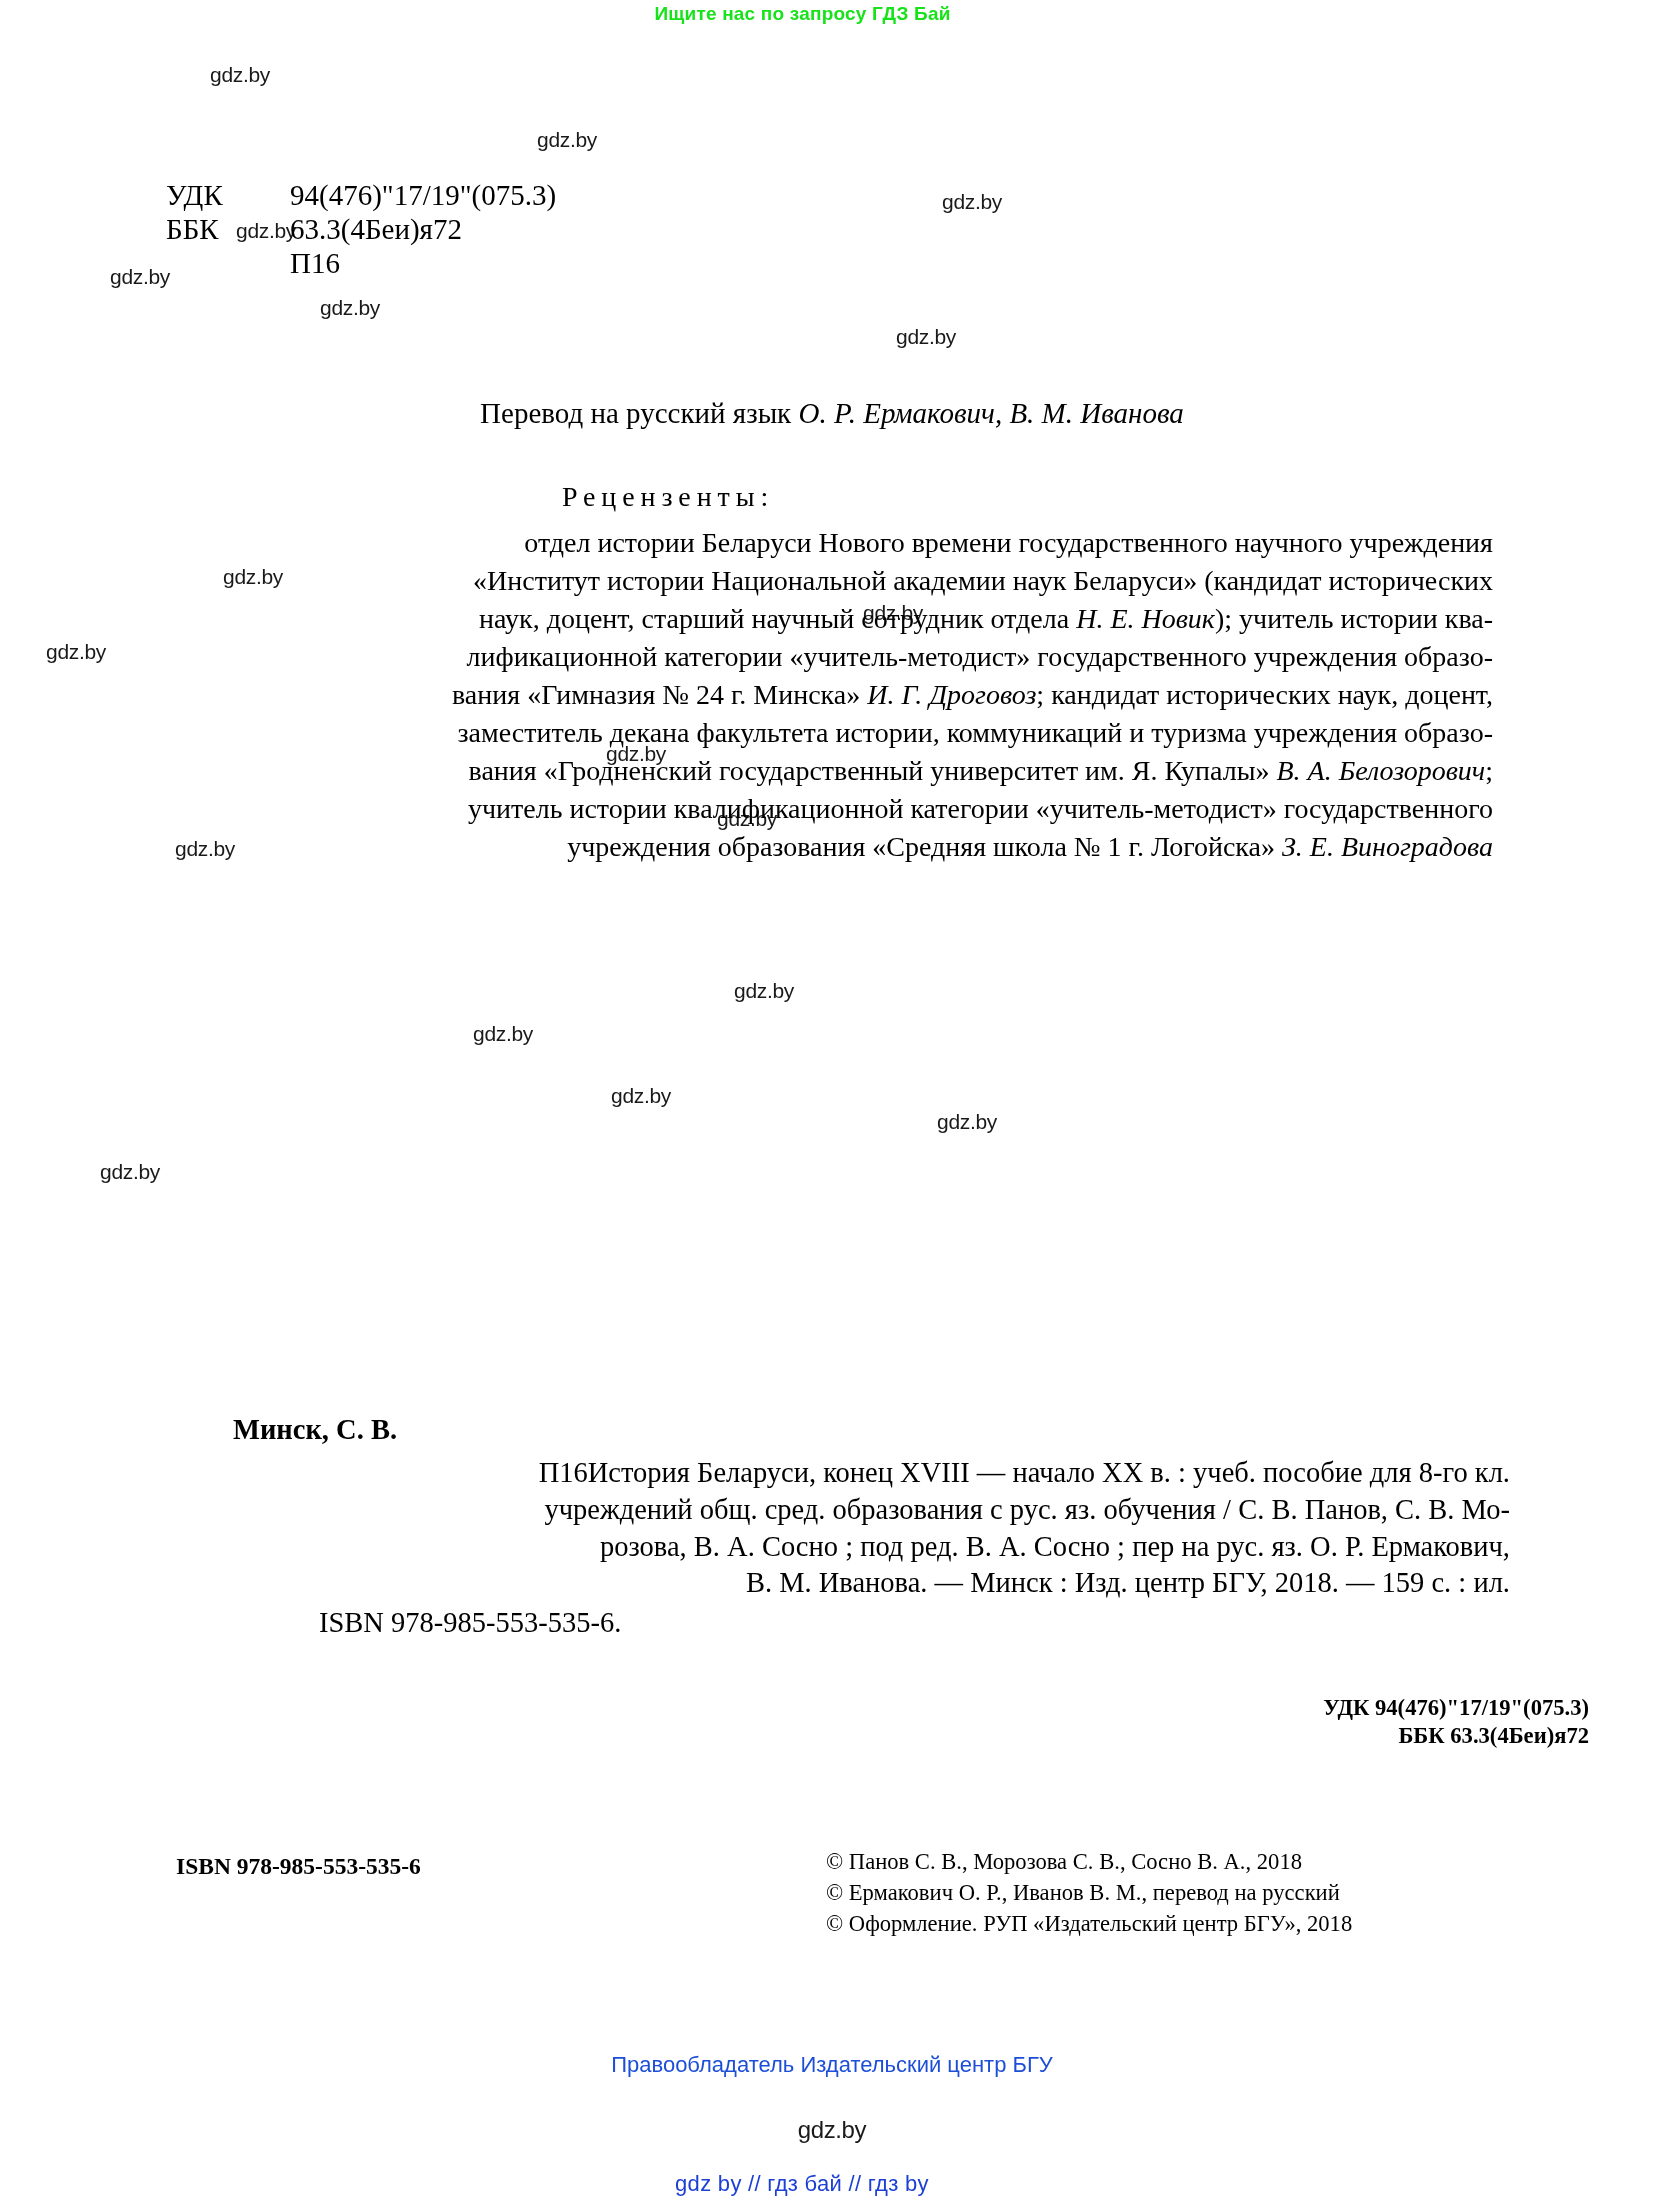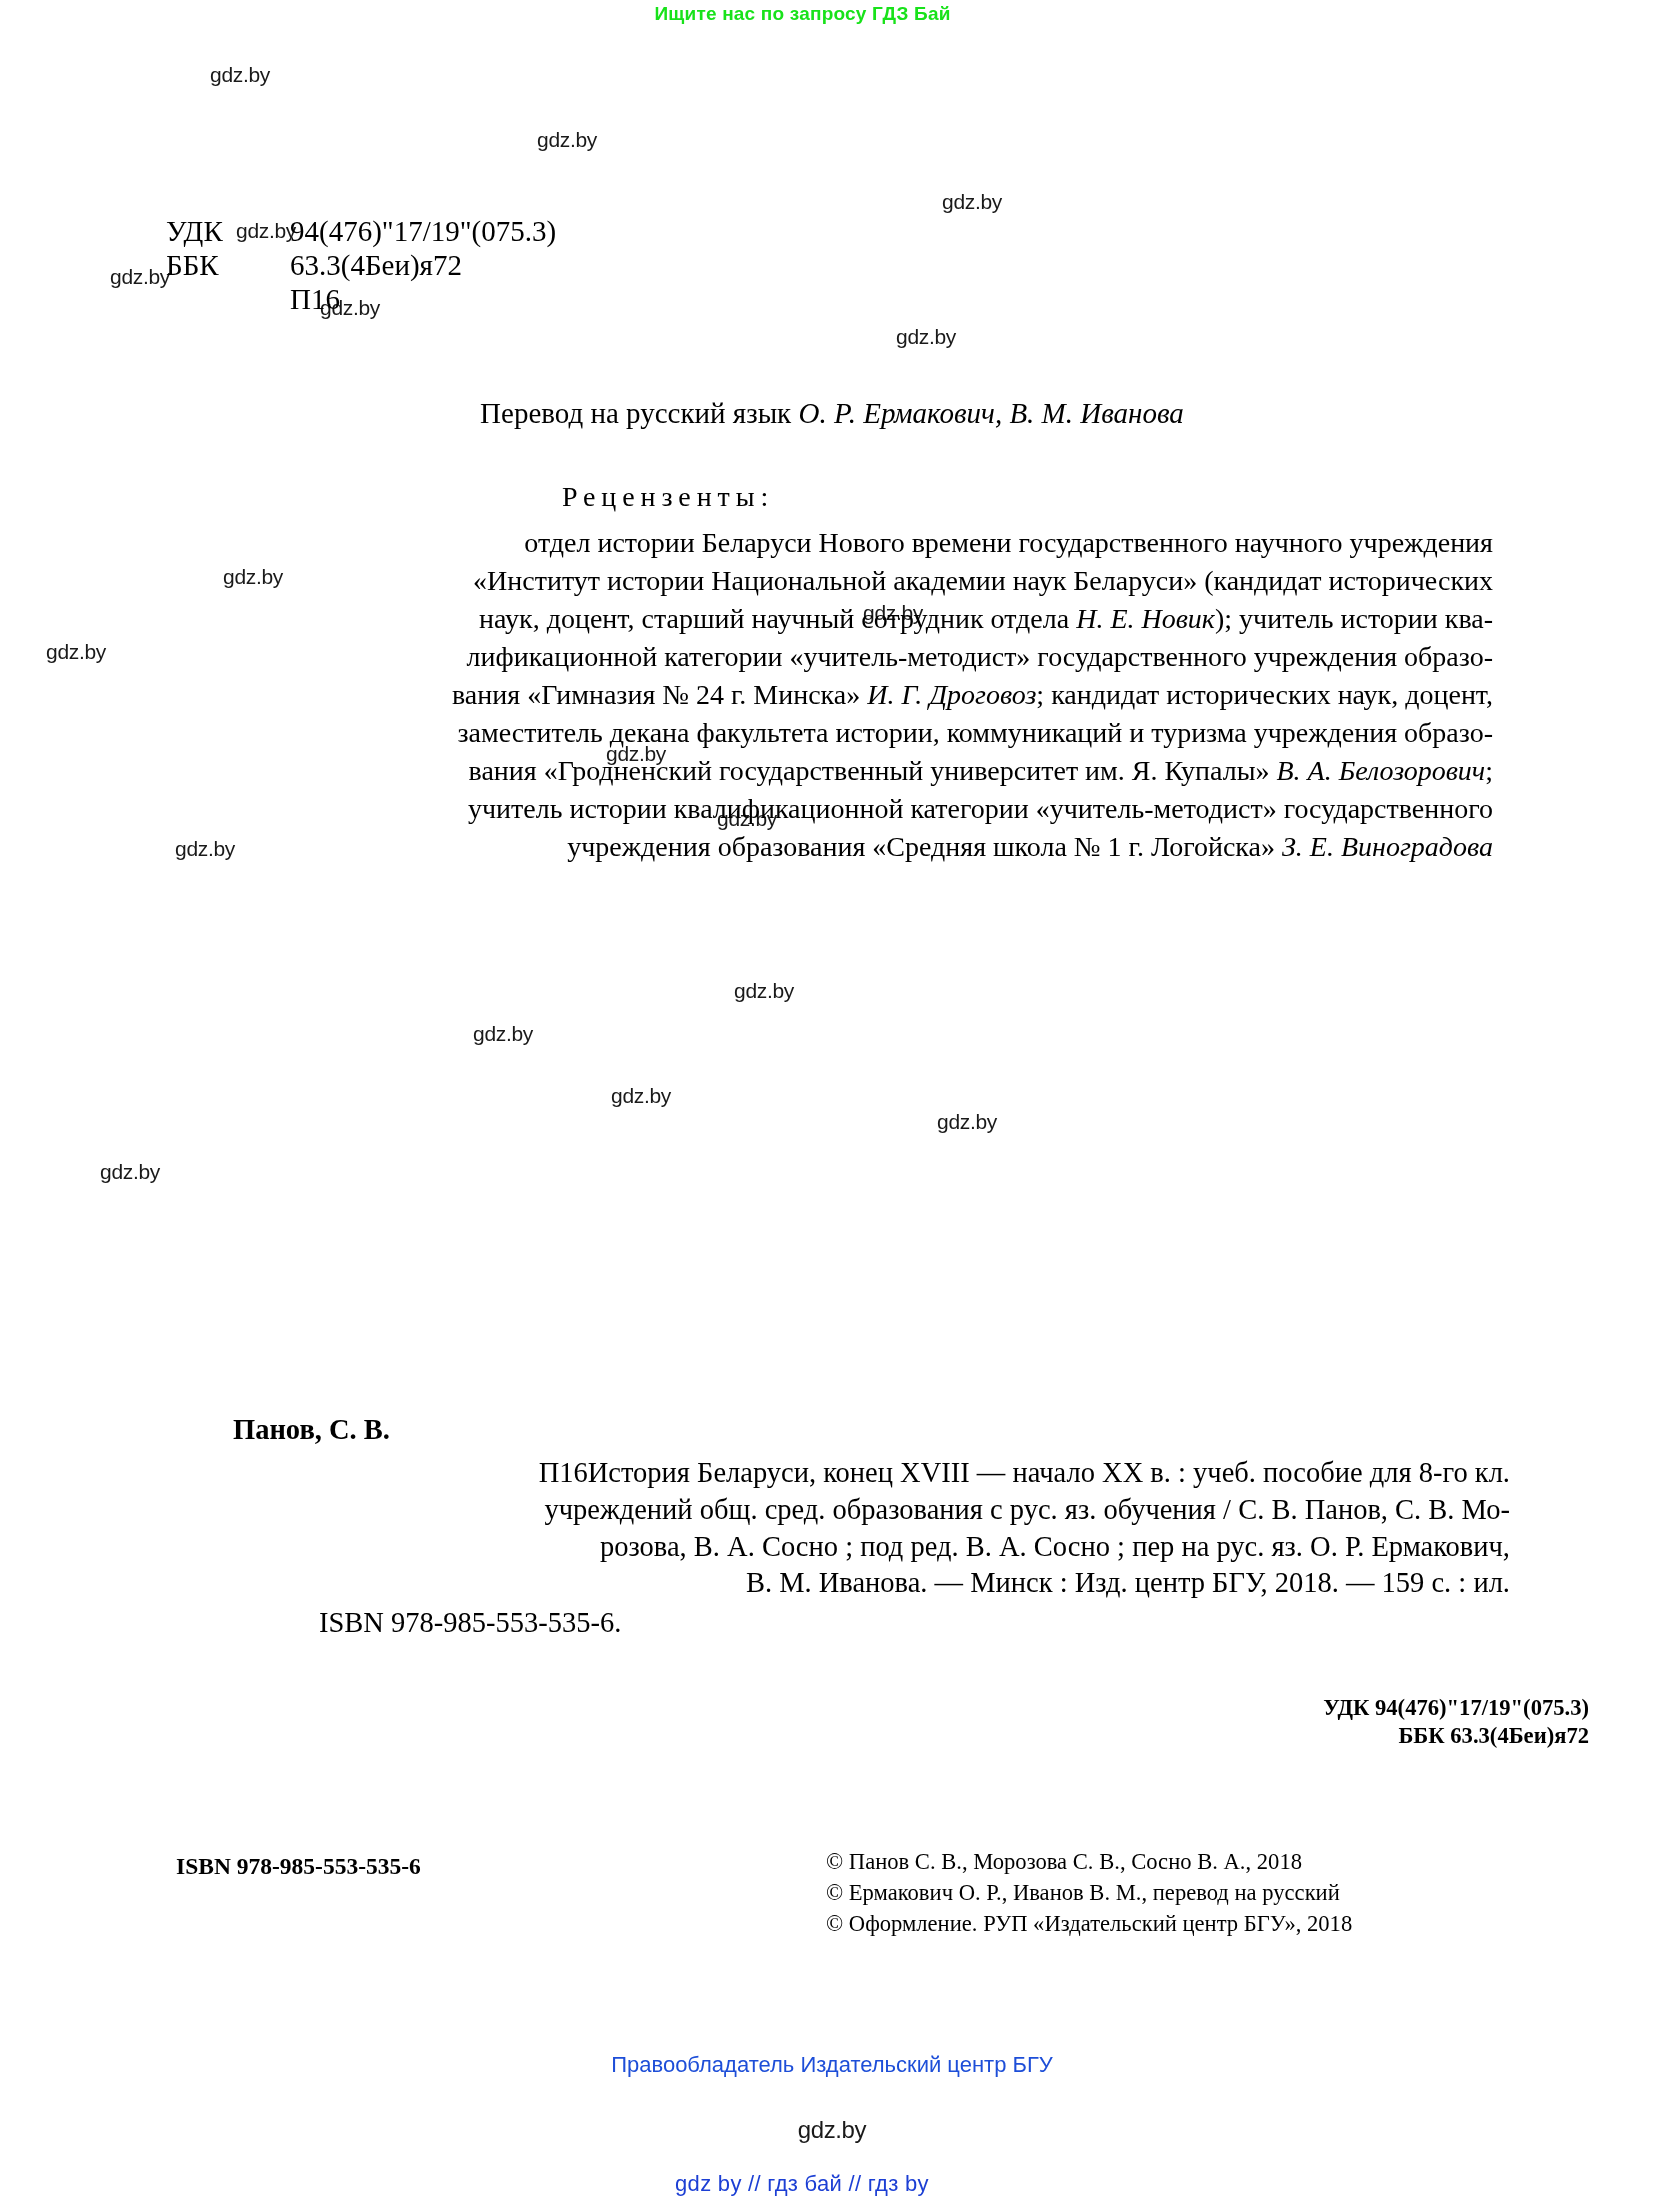--- a/index.html
+++ b/index.html
@@ -43,21 +43,20 @@
     letter-spacing: -0.3px;
   }
 
   
   .class-block {
     position: absolute;
     left: 166px;
     top: 178px;
     font-size: 29px;
     line-height: 1.18;
-    margin-top: 36px;
   }
   .class-row {
     display: flex;
   }
   .class-label {
     width: 124px;
     flex: 0 0 124px;
   }
   .class-value { white-space: nowrap; }
   .class-row.indent .class-label { visibility: hidden; }
@@ -245,21 +244,21 @@
     <div class="ln">«Институт истории Национальной академии наук Беларуси» (кандидат исторических</div>
     <div class="ln"><span>наук, доцент, старший научный сотрудник отдела </span><i>Н. Е. Новик</i><span>); учитель истории ква-</span></div>
     <div class="ln">лификационной категории «учитель-методист» государственного учреждения образо-</div>
     <div class="ln"><span>вания «Гимназия № 24 г. Минска» </span><i>И. Г. Дроговоз</i><span>; кандидат исторических наук, доцент,</span></div>
     <div class="ln">заместитель декана факультета истории, коммуникаций и туризма учреждения образо-</div>
     <div class="ln"><span>вания «Гродненский государственный университет им. Я. Купалы» </span><i>В. А. Белозорович</i><span>;</span></div>
     <div class="ln">учитель истории квалификационной категории «учитель-методист» государственного</div>
     <div class="ln"><span>учреждения образования «Средняя школа № 1 г. Логойска» </span><i>З. Е. Виноградова</i></div>
   </div>
 
-  <div class="bib-author">Панов, С. В.</div>
+  <div class="bib-author">Минск, С. В.</div>
   <div class="bib-record">
     <div class="ln"><span class="bib-sign">П16</span><span>История Беларуси, конец XVIII — начало XX в. : учеб. пособие для 8-го кл.</span></div>
     <div class="ln bib-hang">учреждений общ. сред. образования с рус. яз. обучения / С. В. Панов, С. В. Мо-</div>
     <div class="ln bib-hang">розова, В. А. Сосно ; под ред. В. А. Сосно ; пер на рус. яз. О. Р. Ермакович,</div>
     <div class="ln bib-hang">В. М. Иванова. — Минск : Изд. центр БГУ, 2018. — 159 с. : ил.</div>
   </div>
   <div class="bib-isbn">ISBN 978-985-553-535-6.</div>
 
   <div class="class-repeat">
     <div>УДК 94(476)"17/19"(075.3)</div>

